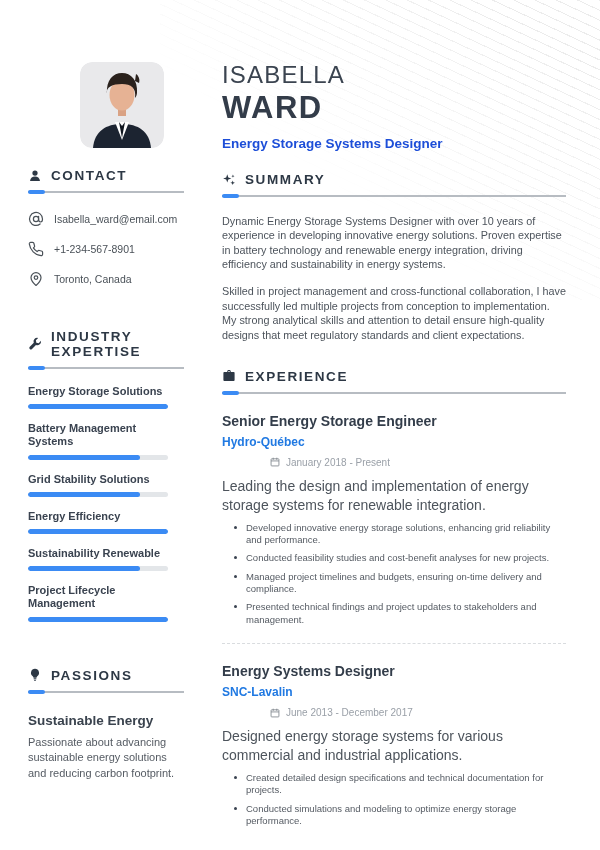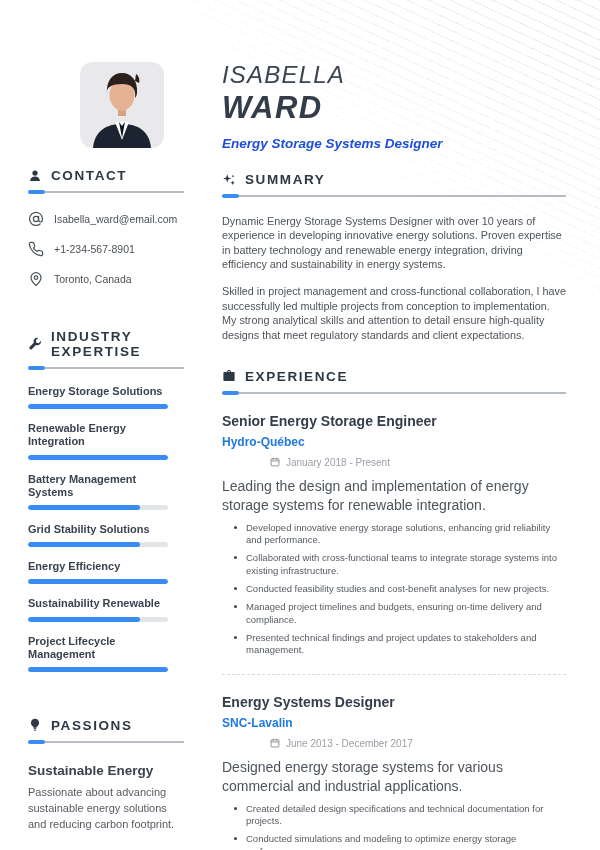--- a/index.html
+++ b/index.html
@@ -11,21 +11,21 @@
   .deco{
     position:absolute;top:0;right:0;width:440px;height:300px;pointer-events:none;
     background:repeating-linear-gradient(205deg,#ececec 0 1px,transparent 1px 9px);
     -webkit-mask-image:linear-gradient(to bottom left,#000 12%,transparent 62%);
     mask-image:linear-gradient(to bottom left,#000 12%,transparent 62%);
   }
   
   .header{position:absolute;top:62px;left:80px;display:flex;align-items:flex-start;}
   .photo{width:84px;height:86px;border-radius:12px;overflow:hidden;flex:none;}
   .photo svg{display:block;}
-  .name-block{margin-left:58px;padding-top:0;font-style:italic;}
+  .name-block{margin-left:58px;padding-top:0;}
   .first-name{font-size:24px;letter-spacing:1.2px;color:#3b4450;font-weight:400;line-height:1.1;}
   .last-name{font-size:31px;letter-spacing:1.5px;color:#333c49;font-weight:800;line-height:1.15;margin-top:2px;}
   .job-title{font-size:13.5px;font-weight:700;color:#1d4ed8;margin-top:10px;}
   
   .left-col{position:absolute;left:28px;top:168px;width:156px;}
   .right-col{position:absolute;left:222px;top:172px;width:344px;}
   
   .sec-head{display:flex;align-items:center;gap:9px;}
   .sec-head .h{font-size:13.5px;font-weight:700;letter-spacing:1.6px;color:#2d3845;}
   .sec-icon{width:14px;height:14px;flex:none;}
@@ -140,26 +140,20 @@
       <div class="rule"></div>
 
       <div class="skills">
         <div class="skill">
           <div class="skill-name">Energy Storage Solutions</div>
           <div class="track">
               <div class="fill" style="width: 100%;"></div>
             </div>
         </div>
         <div class="skill">
-          <div class="skill-name">Renewable Energy Integration</div>
-          <div class="track">
-              <div class="fill" style="width: 100%;"></div>
-            </div>
-        </div>
-        <div class="skill">
           <div class="skill-name">Battery Management Systems</div>
           <div class="track">
               <div class="fill" style="width: 80%;"></div>
             </div>
         </div>
         <div class="skill">
           <div class="skill-name">Grid Stability Solutions</div>
           <div class="track">
               <div class="fill" style="width: 80%;"></div>
             </div>
@@ -242,24 +236,20 @@
           <span class="dates">January 2018 - Present</span>
         </div>
         <p class="job-desc">Leading the design and implementation of energy storage systems for renewable integration.</p>
         <ul class="bullets">
           <li>
               <span class="dot"></span>
               <span>Developed innovative energy storage solutions, enhancing grid reliability and performance.</span>
             </li>
           <li>
               <span class="dot"></span>
-              <span>Collaborated with cross-functional teams to integrate storage systems into existing infrastructure.</span>
-            </li>
-          <li>
-              <span class="dot"></span>
               <span>Conducted feasibility studies and cost-benefit analyses for new projects.</span>
             </li>
           <li>
               <span class="dot"></span>
               <span>Managed project timelines and budgets, ensuring on-time delivery and compliance.</span>
             </li>
           <li>
               <span class="dot"></span>
               <span>Presented technical findings and project updates to stakeholders and management.</span>
             </li>

